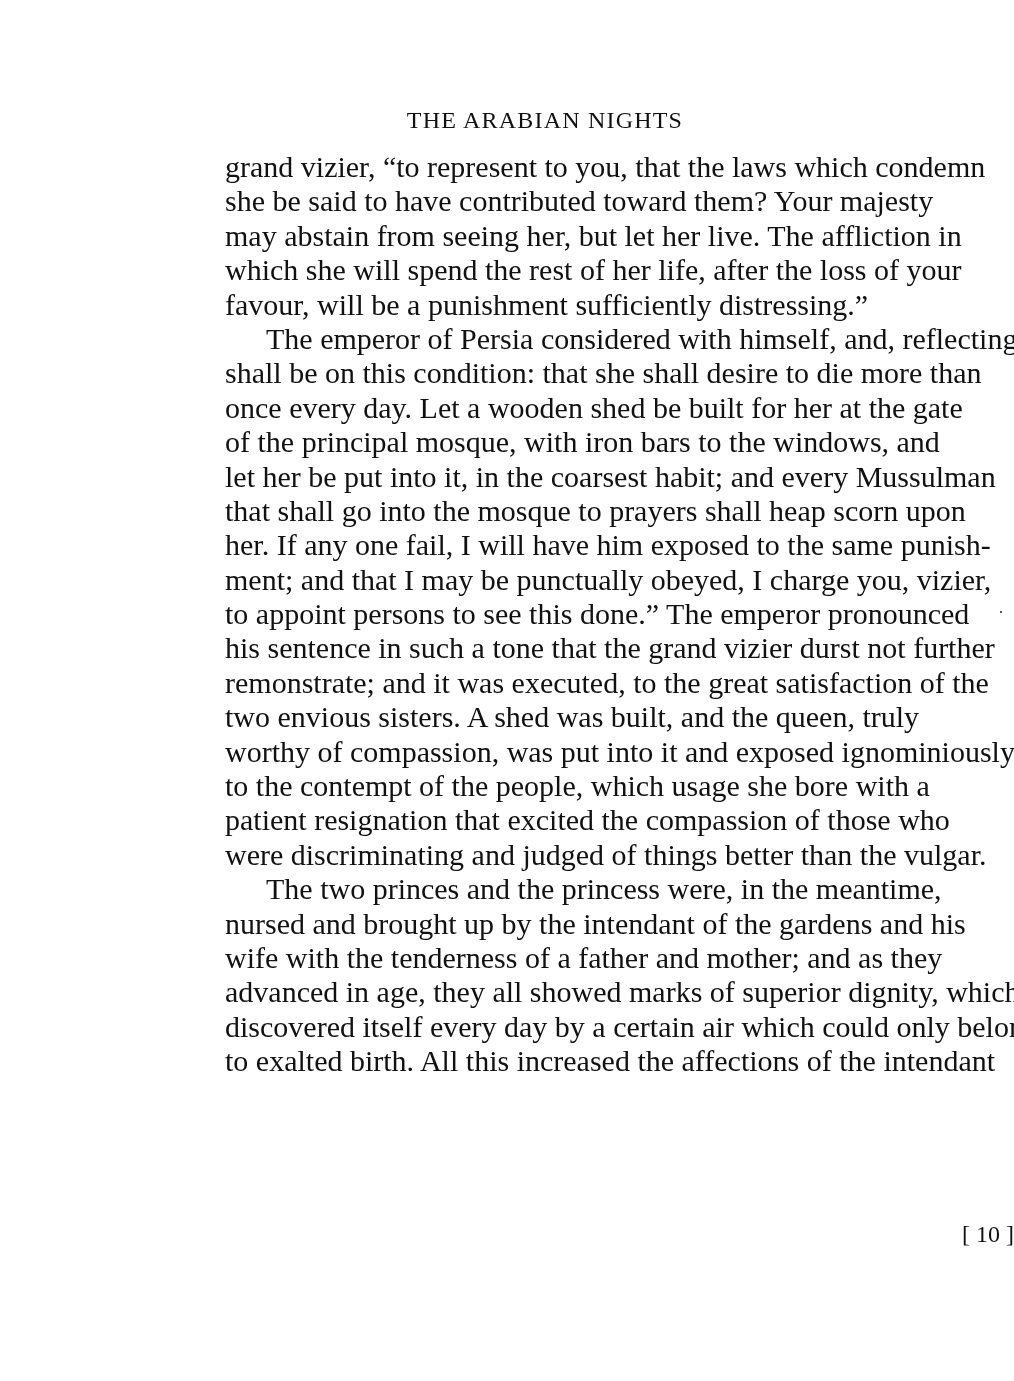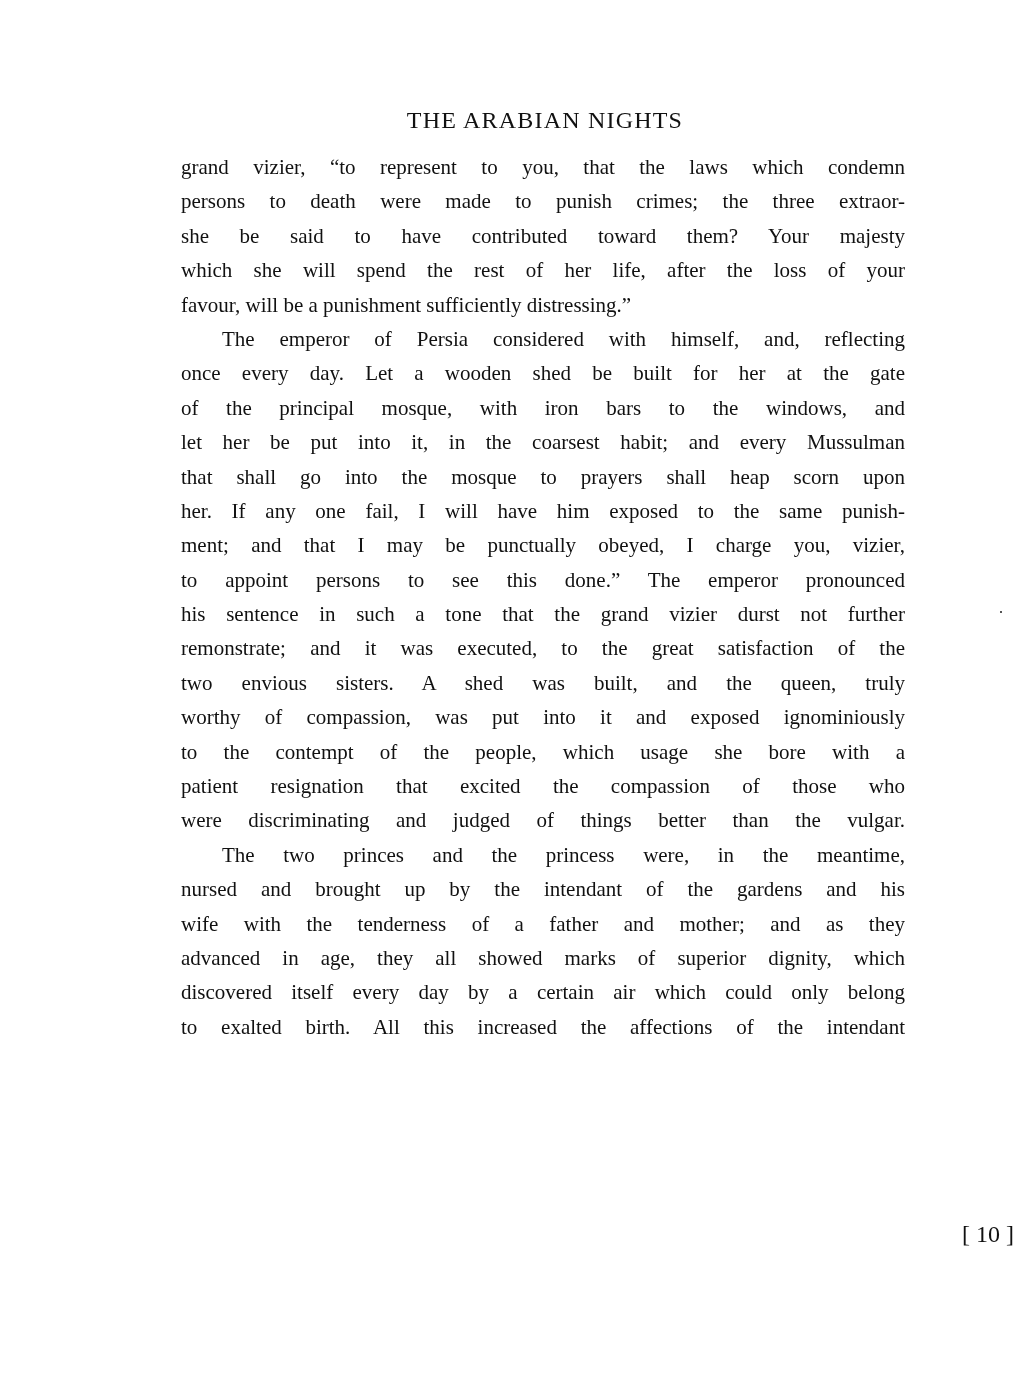--- a/index.html
+++ b/index.html
@@ -36,24 +36,25 @@
     .text-block {
       position: absolute;
       left: 181px;
       top: 150px;
       width: 724px;
     }
     .line {
       display: block;
       height: 34.4px;
       line-height: 34.4px;
-      font-size: 21px;
+      font-size: 30px;
       white-space: nowrap;
       text-align: justify;
       text-align-last: justify;
+      margin-left: 44px;
     }
     .line.last {
       text-align-last: left;
     }
     .line.indent {
       padding-left: 41px;
     }
     .folio {
       position: absolute;
       top: 1218px;
@@ -75,28 +76,29 @@
 </head>
 <body>
 
 <div class="page">
   <div class="running-head">THE ARABIAN NIGHTS</div>
 
   <div class="text-block">
 
     <div>
       <span class="line">grand vizier, “to represent to you, that the laws which condemn</span>
-      <span class="line">persons to death were made to punish crimes; the three extraor-</span>
       <span class="line">she be said to have contributed toward them? Your majesty</span>
+      <span class="line">may abstain from seeing her, but let her live. The affliction in</span>
       <span class="line">which she will spend the rest of her life, after the loss of your</span>
       <span class="line last">favour, will be a punishment sufficiently distressing.”</span>
     </div>
 
     <div>
       <span class="line indent">The emperor of Persia considered with himself, and, reflecting</span>
+      <span class="line">shall be on this condition: that she shall desire to die more than</span>
       <span class="line">once every day. Let a wooden shed be built for her at the gate</span>
       <span class="line">of the principal mosque, with iron bars to the windows, and</span>
       <span class="line">let her be put into it, in the coarsest habit; and every Mussulman</span>
       <span class="line">that shall go into the mosque to prayers shall heap scorn upon</span>
       <span class="line">her. If any one fail, I will have him exposed to the same punish-</span>
       <span class="line">ment; and that I may be punctually obeyed, I charge you, vizier,</span>
       <span class="line">to appoint persons to see this done.” The emperor pronounced</span>
       <span class="line">his sentence in such a tone that the grand vizier durst not further</span>
       <span class="line">remonstrate; and it was executed, to the great satisfaction of the</span>
       <span class="line">two envious sisters. A shed was built, and the queen, truly</span>

